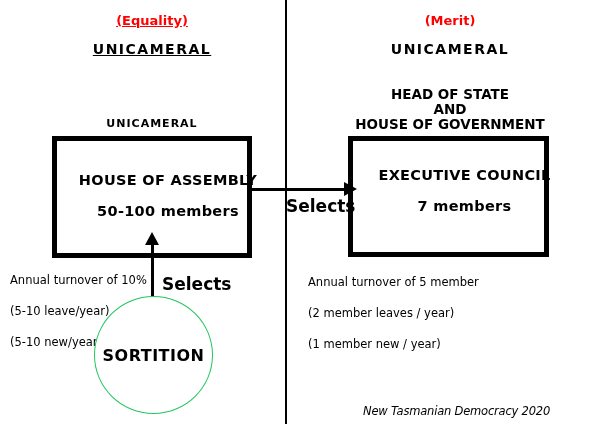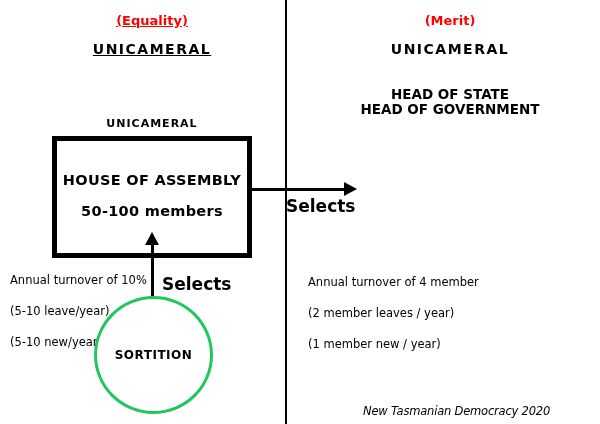--- a/index.html
+++ b/index.html
@@ -19,21 +19,21 @@
   .unicameral { left:2px; top:117px; width:300px; text-align:center; font-weight:bold; font-size:11px; letter-spacing:1px; }
   .roles { left:300px; top:87px; width:300px; text-align:center; font-weight:bold; font-size:13.5px; line-height:15px; }
 
   
   .divider { left:285px; top:0; width:2px; height:424px; background:#000; }
 
   
   .node-box { border:5px solid #000; box-sizing:border-box; background:#fff; }
   .box-house { left:52px; top:136px; width:200px; height:122px; }
   .box-exec  { left:348px; top:136px; width:201px; height:121px; }
-  .box-title, .box-sub { position:absolute; left:0; width:100%; text-align:center; font-weight:bold; font-size:14.5px; letter-spacing:0.3px; }
+  .box-title, .box-sub { position:absolute; left:0; width:100%; text-align:center; font-weight:bold; font-size:14.5px; letter-spacing:0.3px;padding-left:16px; }
   .box-house .box-title { top:31px; }
   .box-house .box-sub   { top:62px; }
   .box-exec  .box-title { top:26px; }
   .box-exec  .box-sub   { top:57px; }
 
   
   .h-line { left:250px; top:188px; width:98px; height:3px; background:#000; }
   .h-head { left:344px; top:182px; width:0; height:0;
             border-left:13px solid #000; border-top:7px solid transparent; border-bottom:7px solid transparent; }
   .v-line { left:151px; top:243px; width:3px; height:62px; background:#000; }
@@ -43,23 +43,23 @@
   .selects { font-weight:bold; font-size:17px; }
   .selects-center { left:286px; top:196px; width:62px; text-align:center; }
   .selects-left   { left:162px; top:274px; }
 
   
   .turnover { font-weight:normal; font-size:11.5px; line-height:15.5px; white-space:pre-line; }
   .turnover-left  { left:10px;  top:257px; }
   .turnover-right { left:308px; top:259px; }
 
   
-  .circle { left:94px; top:296px; width:119px; height:118px; border:3px solid #22c55e; border-radius:50%;
+  .circle { left:94px; top:296px; width:119px; height:118px; border:1px solid #22c55e; border-radius:50%;
             box-sizing:border-box; display:flex; align-items:center; justify-content:center;
-            font-weight:bold; font-size:12px; letter-spacing:0.5px; background:#fff; }
+            font-weight:bold; font-size:16px; letter-spacing:0.5px; background:#fff; }
 
   
   .credit { left:363px; top:404px; font-style:italic; font-size:11.5px; letter-spacing:-0.2px; }
 
   .cc-badge { left:530px; top:392px; width:67px; height:29px; background:var(--badge,#a6a6a6);
               border:2px solid #000; box-sizing:border-box; }
   .cc-badge .cc-circle { position:absolute; border:1.6px solid #000; border-radius:50%; box-sizing:border-box;
                          display:flex; align-items:center; justify-content:center; }
   .cc-logo { left:3px; top:4px; width:17px; height:17px; font-weight:bold; font-size:8px; letter-spacing:-0.5px; }
   .cc-by   { left:26px; top:2px; width:14px; height:14px; }
@@ -77,41 +77,46 @@
   <div class="abs divider"></div>
 
   <div class="abs principle leftcol">(Equality)</div>
   <div class="abs branch leftcol">UNICAMERAL</div>
   <div class="abs unicameral">UNICAMERAL</div>
 
   <div class="abs principle rightcol">(Merit)</div>
   <div class="abs branch rightcol">UNICAMERAL</div>
   <div class="abs roles">
     <div>HEAD OF STATE</div>
-    <div>HEAD OF GOVERNMENT</div>
+    <div>AND</div>
+    <div>HOUSE OF GOVERNMENT</div>
   </div>
 
   <div class="abs node-box box-house">
     <div class="box-title">HOUSE OF ASSEMBLY</div>
     <div class="box-sub">50-100 members</div>
   </div>
 
+  <div class="abs node-box box-exec">
+    <div class="box-title">EXECUTIVE COUNCIL</div>
+    <div class="box-sub">7 members</div>
+  </div>
 
   <div class="abs h-line"></div>
   <div class="abs h-head"></div>
   <div class="abs selects selects-center">Selects</div>
 
   <div class="abs turnover turnover-left">
     <div>Annual turnover of 10%</div>
     <div>(5-10 leave/year)</div>
     <div>(5-10 new/year)</div>
   </div>
 
   <div class="abs turnover turnover-right">
-    <div>Annual turnover of 4 member</div>
+    <div>Annual turnover of 5 member</div>
     <div>(2 member leaves / year)</div>
     <div>(1 member new / year)</div>
   </div>
 
   <div class="abs v-line"></div>
   <div class="abs v-head"></div>
   <div class="abs selects selects-left">Selects</div>
 
   <div class="abs circle">
     <span>SORTITION</span>

